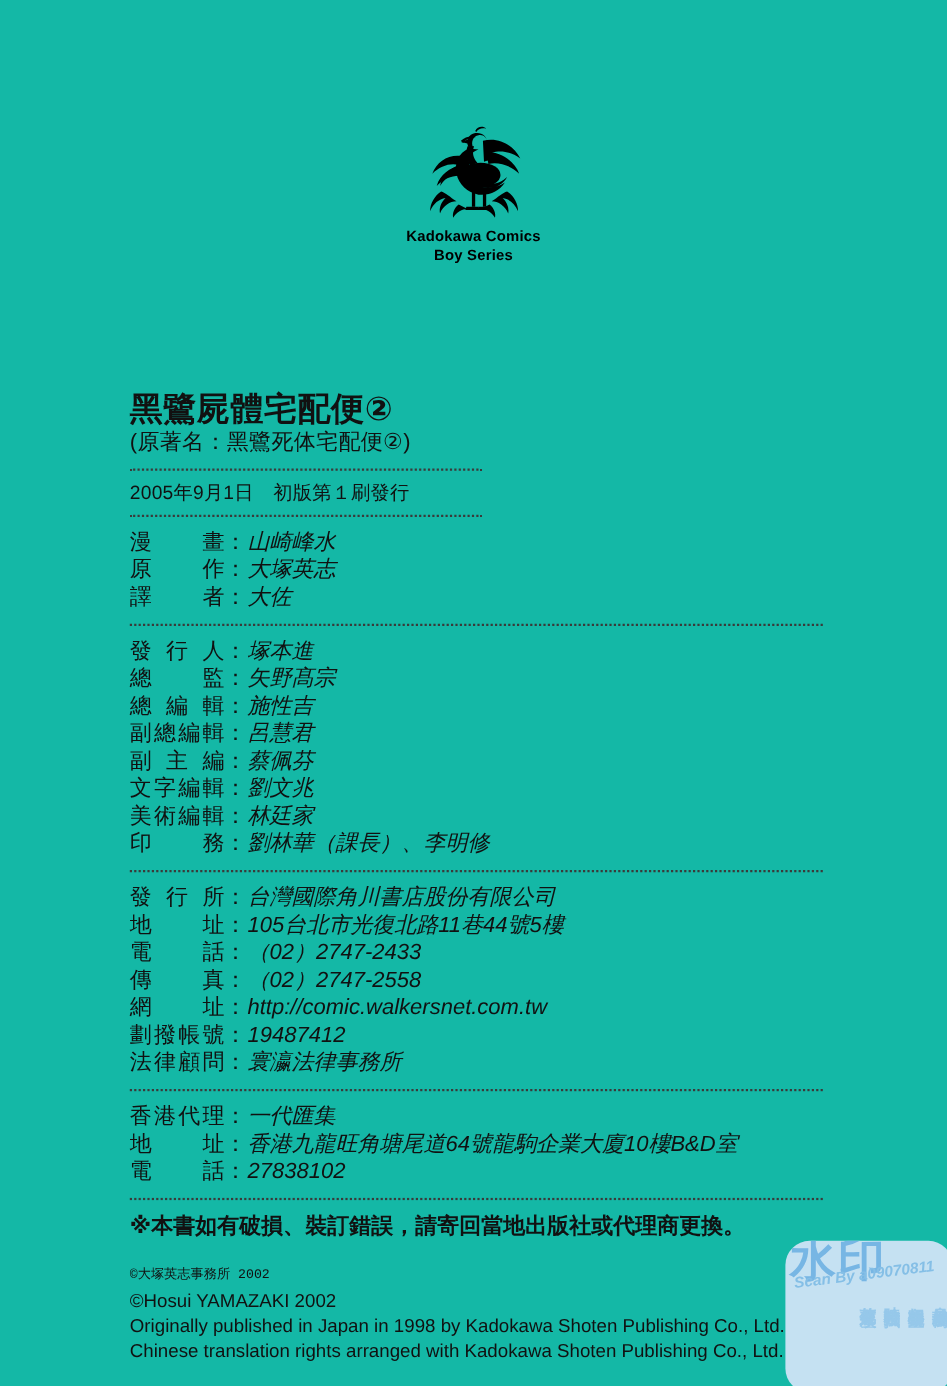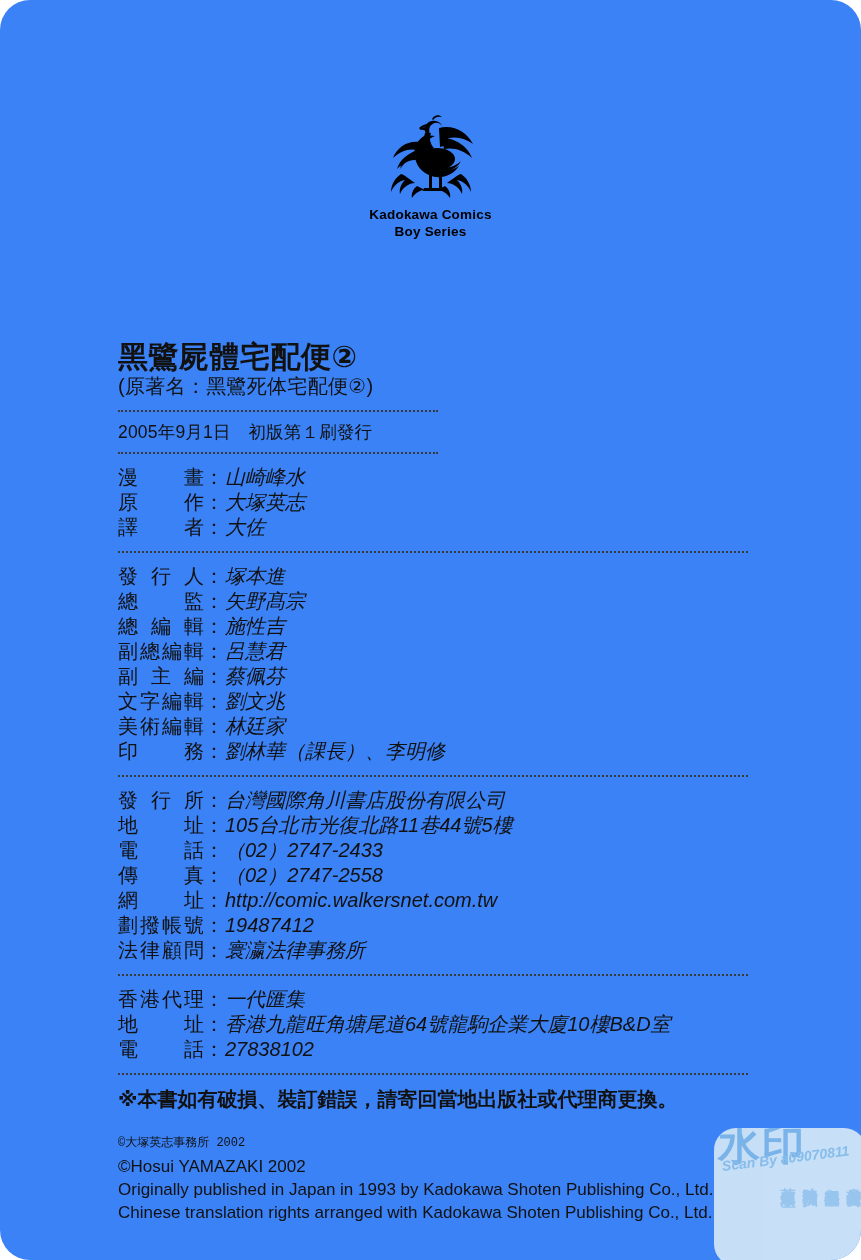--- a/index.html
+++ b/index.html
@@ -4,25 +4,24 @@
 <style>
   html, body {
     margin: 0;
     padding: 0;
     background: #ffffff;
   }
   #page {
     position: relative;
     width: 861px;
     height: 1260px;
-    background: #3b82f6;
+    background: #14b8a6;
     overflow: hidden;
     font-family: "Liberation Sans", "DejaVu Sans", sans-serif;
     color: #111111;
-    border-radius: 30px;
   }
 
   
   #logo-block {
     position: absolute;
     left: 0;
     top: 112px;
     width: 861px;
     text-align: center;
   }
@@ -38,21 +37,21 @@
     letter-spacing: 0.2px;
     line-height: 17px;
     color: #000;
   }
   #logo-line-1 { margin-top: 6px; }
 
   
   #colophon {
     position: absolute;
     left: 118px;
-    top: 340px;
+    top: 356px;
     width: 640px;
   }
 
   #title-main {
     font-size: 30px;
     font-weight: bold;
     line-height: 34px;
     letter-spacing: 0.5px;
     margin: 0;
     white-space: nowrap;
@@ -371,21 +370,21 @@
     <div class="gap-a"></div>
     <div class="rule long"></div>
     <div class="gap-a"></div>
 
     <div class="notice">※本書如有破損、裝訂錯誤，請寄回當地出版社或代理商更換。</div>
 
     <div style="height:20px"></div>
 
     <div class="copy-line zh">©大塚英志事務所 2002</div>
     <div class="copy-line">©Hosui YAMAZAKI 2002</div>
-    <div class="copy-line">Originally published in Japan in 1993 by Kadokawa Shoten Publishing Co., Ltd.</div>
+    <div class="copy-line">Originally published in Japan in 1998 by Kadokawa Shoten Publishing Co., Ltd.</div>
     <div class="copy-line">Chinese translation rights arranged with Kadokawa Shoten Publishing Co., Ltd.</div>
 
   </div>
 
   <div id="watermark">
     <div id="wm-big">水印</div>
     <div id="wm-scan">Scan By a09070811</div>
     <div id="wm-poem">
       <div class="wm-col">身是菩提樹</div>
       <div class="wm-col">心如明鏡臺</div>

